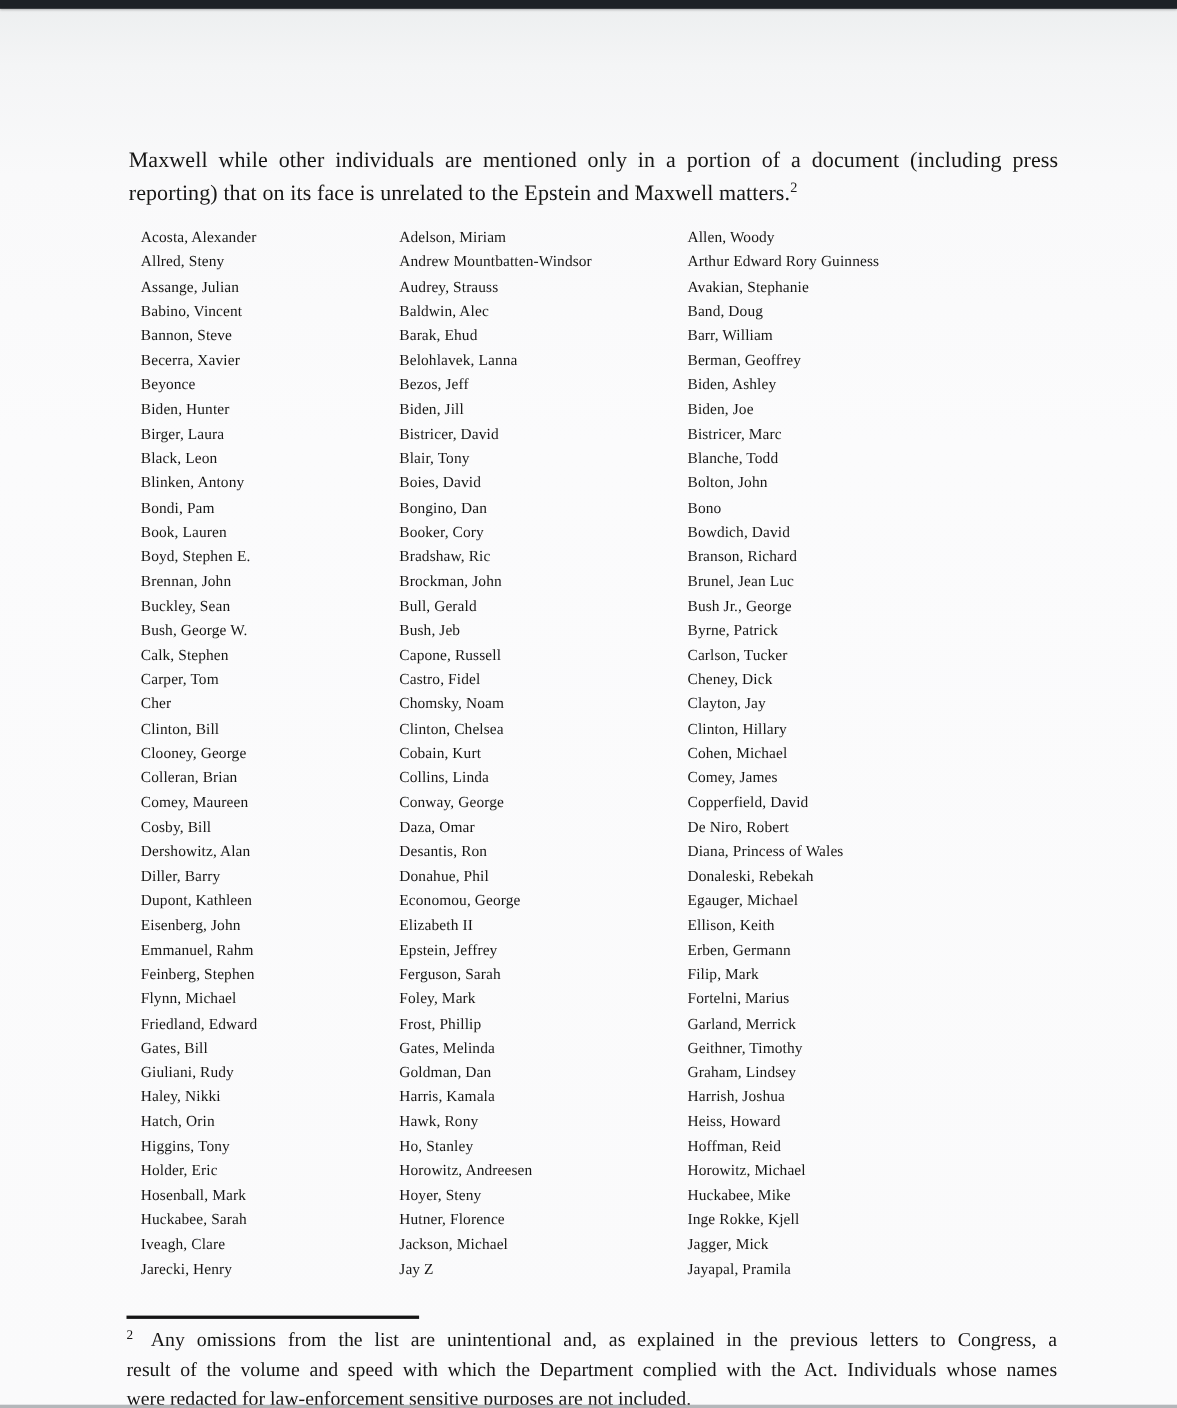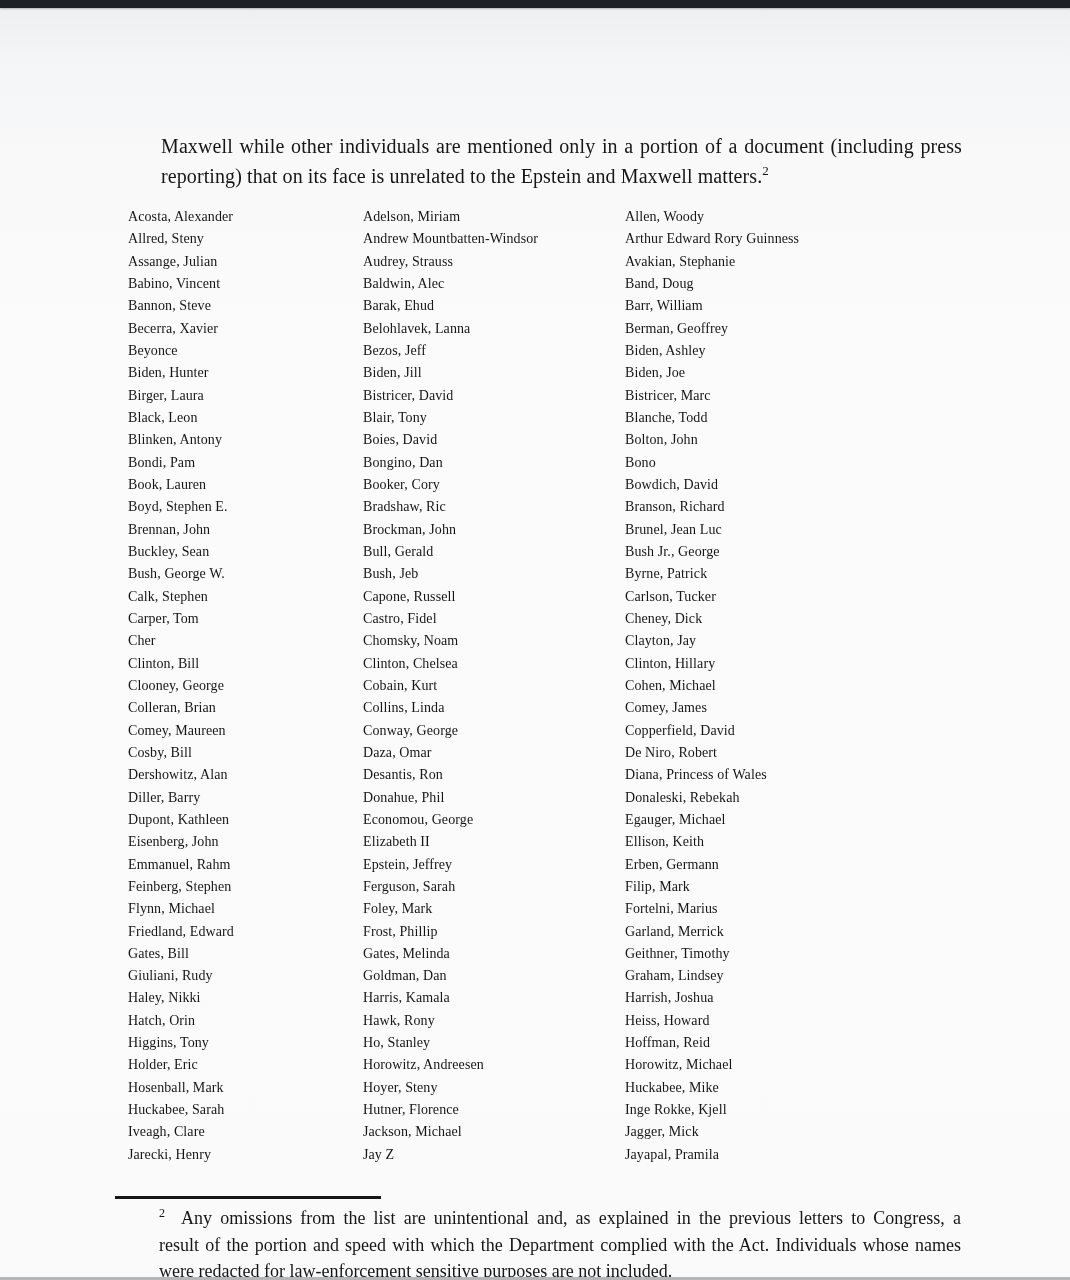--- a/index.html
+++ b/index.html
@@ -31,21 +31,21 @@
   }
   .header {
     position: absolute;
     left: 117px;
     top: 131px;
     width: 845px;
     font-size: 20px;
     line-height: 30px;
     letter-spacing: 0.1px;
   }
-  .text-line { white-space: nowrap; margin-left: 44px; }
+  .text-line { white-space: nowrap; }
   .text-line.wrapfill {
     white-space: normal;
     text-align: justify;
     text-align-last: justify;
   }
   sup.fnref {
     font-size: 13px;
     line-height: 0;
     vertical-align: super;
   }
@@ -239,19 +239,19 @@
       <div class="name-row">Hoyer, Steny</div>
       <div class="name-row">Hutner, Florence</div>
       <div class="name-row">Jackson, Michael</div>
       <div class="name-row">Jay Z</div>
     </div>
 
   <div class="footnote-rule"></div>
 
   <div class="footnote">
     <div class="text-line wrapfill"><sup class="fnmark">2</sup><span>Any omissions from the list are unintentional and, as explained in the previous letters to Congress, a</span></div>
-    <div class="text-line wrapfill">result of the portion and speed with which the Department complied with the Act. Individuals whose names</div>
+    <div class="text-line wrapfill">result of the volume and speed with which the Department complied with the Act. Individuals whose names</div>
     <div class="text-line">were redacted for law-enforcement sensitive purposes are not included.</div>
   </div>
 
   <div class="bottom-strip"></div>
 
 </div>
 
 </body></html>

